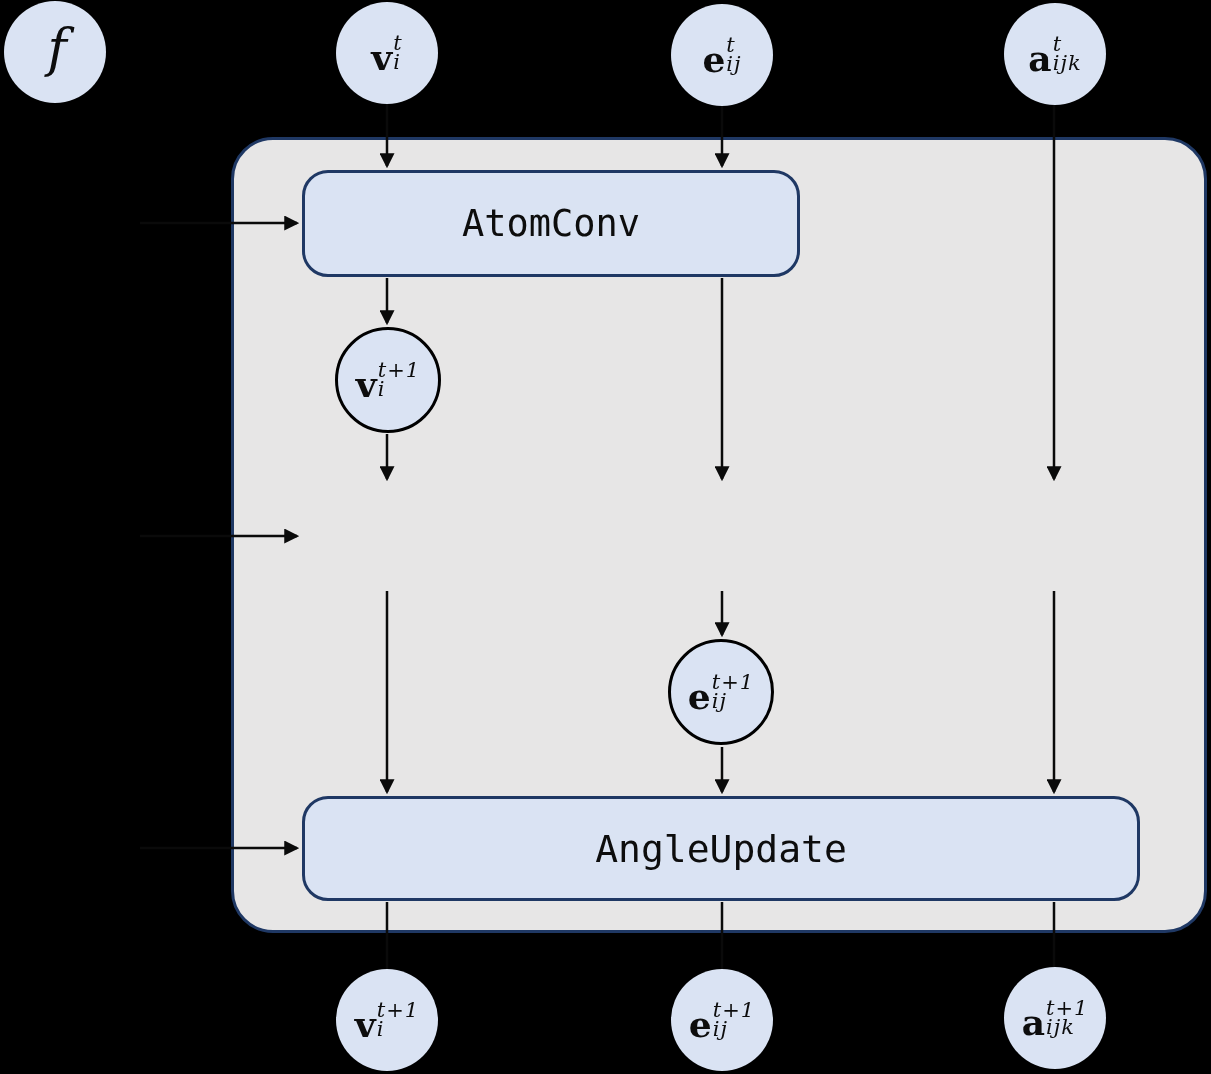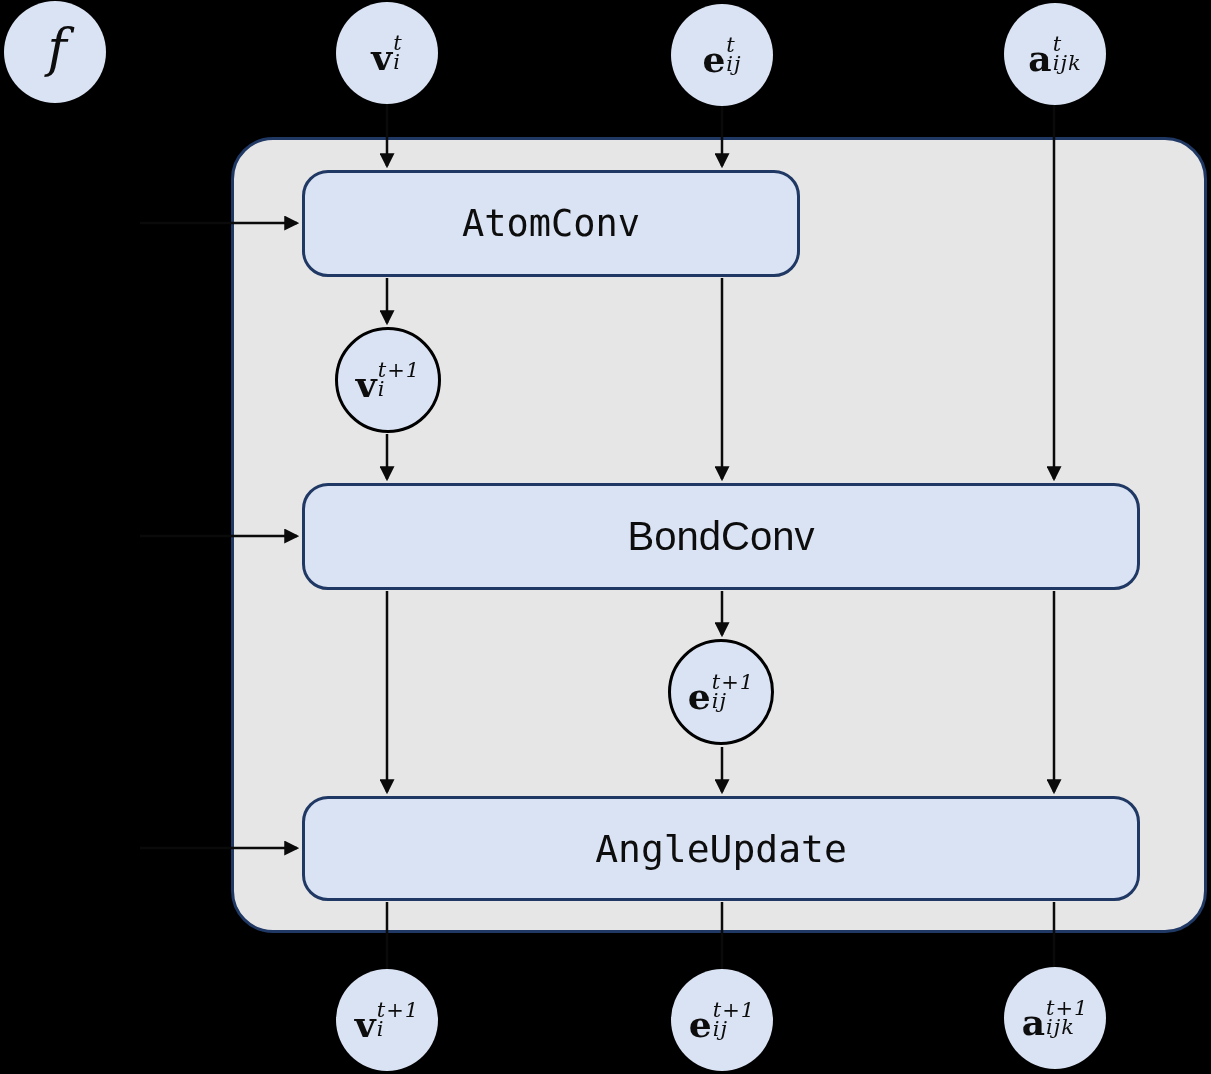--- a/index.html
+++ b/index.html
@@ -107,23 +107,20 @@
 </head>
 <body>
 
 <div class="stage">
 
   <div class="container"></div>
 
   <div class="block block-atom">
     <span class="label-mono">AtomConv</span>
   </div>
-  <div class="block block-bond">
-    <span class="label-sans">BondConv</span>
-  </div>
   <div class="block block-angle">
     <span class="label-mono-lg">AngleUpdate</span>
   </div>
 
   <svg class="arrows" viewBox="0 0 1211 1074">
     <defs>
       <marker id="ah" viewBox="0 0 10 10" refX="8.5" refY="5" markerWidth="6" markerHeight="6" orient="auto-start-reverse">
         <path d="M 0 0 L 10 5 L 0 10 z" fill="#0a0a0a"></path>
       </marker>
     </defs>

